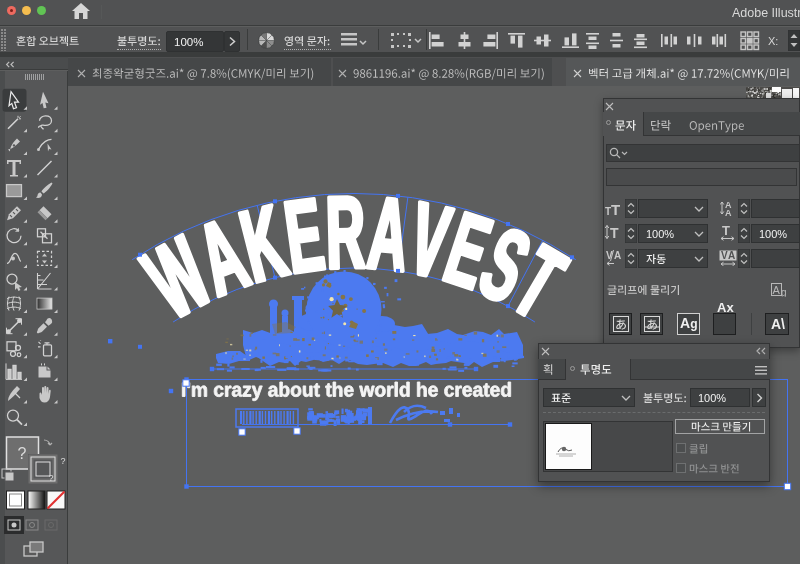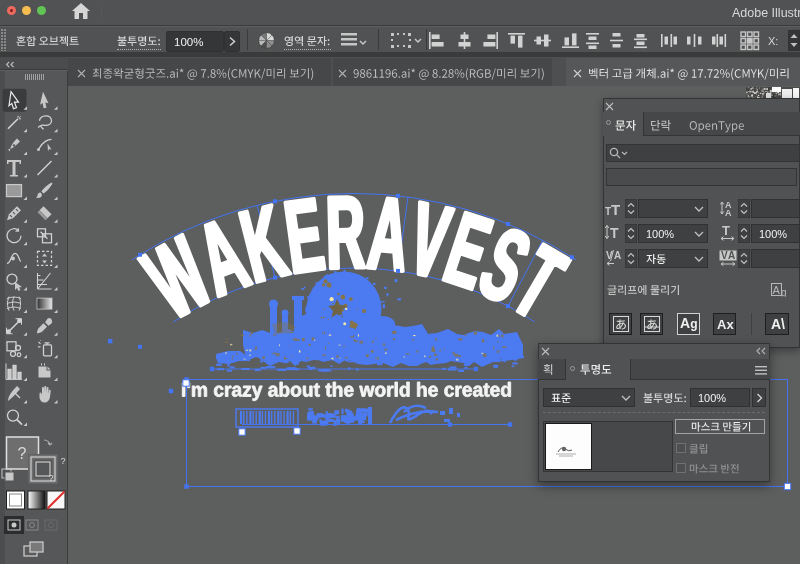--- a/index.html
+++ b/index.html
@@ -1100,21 +1100,21 @@
     <svg class="abs" style="left:644px;top:316px" width="16" height="16" viewBox="0 0 16 16">
       <rect x="0.5" y="0.5" width="15" height="15" fill="none" stroke="#d8d8d8"></rect>
       <g transform="translate(2,13)">
         <path fill="#d8d8d8" d="M5.8 -9.6Q5.7 -9.4 5.7 -9.3Q5.7 -9.1 5.6 -9.0Q5.5 -8.5 5.4 -7.7Q5.3 -7.0 5.3 -6.2Q5.2 -5.3 5.2 -4.5Q5.2 -3.7 5.3 -2.9Q5.4 -2.2 5.6 -1.5Q5.8 -0.8 5.9 -0.3L4.9 0.1Q4.7 -0.5 4.5 -1.2Q4.4 -1.9 4.3 -2.7Q4.2 -3.6 4.2 -4.4Q4.2 -5.0 4.2 -5.6Q4.2 -6.2 4.3 -6.9Q4.3 -7.5 4.4 -8.0Q4.5 -8.5 4.5 -9.0Q4.5 -9.1 4.5 -9.3Q4.6 -9.5 4.5 -9.6ZM3.8 -8.2Q4.9 -8.2 5.9 -8.2Q6.9 -8.3 7.8 -8.4Q8.8 -8.5 9.7 -8.7L9.7 -7.6Q9.0 -7.5 8.3 -7.4Q7.5 -7.3 6.7 -7.2Q5.9 -7.2 5.2 -7.2Q4.4 -7.1 3.7 -7.1Q3.5 -7.1 3.1 -7.1Q2.7 -7.2 2.3 -7.2Q2.0 -7.2 1.7 -7.2L1.7 -8.3Q1.9 -8.3 2.3 -8.2Q2.6 -8.2 3.1 -8.2Q3.5 -8.2 3.8 -8.2ZM8.8 -6.6Q8.8 -6.5 8.8 -6.4Q8.7 -6.2 8.6 -6.0Q8.6 -5.9 8.5 -5.8Q8.2 -4.7 7.7 -3.8Q7.2 -2.9 6.6 -2.2Q6.0 -1.5 5.4 -1.0Q4.8 -0.6 4.1 -0.3Q3.4 0.1 2.7 0.1Q2.3 0.1 2.0 -0.1Q1.6 -0.3 1.4 -0.7Q1.2 -1.0 1.2 -1.6Q1.2 -2.2 1.5 -2.8Q1.7 -3.4 2.2 -4.0Q2.7 -4.5 3.3 -4.9Q3.9 -5.4 4.6 -5.6Q5.2 -5.9 5.9 -6.0Q6.6 -6.1 7.2 -6.1Q8.3 -6.1 9.2 -5.7Q10.0 -5.3 10.5 -4.6Q11.0 -3.9 11.0 -3.0Q11.0 -2.4 10.7 -1.8Q10.5 -1.2 10.1 -0.7Q9.6 -0.2 8.8 0.1Q8.1 0.5 7.0 0.7L6.4 -0.3Q7.5 -0.4 8.3 -0.8Q9.0 -1.2 9.4 -1.8Q9.8 -2.4 9.8 -3.1Q9.8 -3.7 9.5 -4.1Q9.2 -4.6 8.6 -4.9Q8.0 -5.2 7.1 -5.2Q6.3 -5.2 5.7 -5.0Q5.1 -4.8 4.6 -4.6Q4.0 -4.3 3.5 -3.8Q2.9 -3.3 2.6 -2.8Q2.3 -2.3 2.3 -1.8Q2.3 -1.4 2.5 -1.3Q2.7 -1.1 3.0 -1.1Q3.4 -1.1 4.0 -1.4Q4.5 -1.6 5.1 -2.1Q5.8 -2.8 6.5 -3.7Q7.1 -4.7 7.5 -6.0Q7.5 -6.2 7.6 -6.3Q7.6 -6.5 7.6 -6.6Q7.7 -6.8 7.7 -6.9Z"></path>
       </g>
       <path d="M0 11 l16 0" stroke="#d8d8d8"></path>
     </svg>
     <div class="abs" style="left:677px;top:313px;width:23px;height:22px;background:#3e4041;border:1px solid #d0d0d0"></div>
     <div class="abs" style="left:680px;top:315px;color:#f0f0f0;font-size:14px;font-weight:bold;font-family:&quot;Liberation Sans&quot;">A<span style="font-size:12px">g</span></div>
     <div class="abs" style="left:713px;top:313px;width:23px;height:22px;background:#3e4041;border:1px solid #1e1f20"></div>
-    <div class="abs" style="left:717px;top:317px;color:#f0f0f0;font-size:13px;font-weight:bold">Ax</div>
+    <div class="abs" style="left:717px;top:300px;color:#f0f0f0;font-size:13px;font-weight:bold">Ax</div>
     <div class="abs" style="left:751px;top:313px;width:1px;height:22px;background:#3e4041"></div>
     <div class="abs" style="left:765px;top:313px;width:24px;height:22px;background:#3e4041;border:1px solid #1e1f20"></div>
     <div class="abs" style="left:771px;top:316px;color:#f0f0f0;font-size:14px;font-weight:bold">A\</div>
     <div class="abs" style="left:538px;top:343px;width:232px;height:139px;background:#515253;border:1px solid #333435;box-shadow:0 4px 10px rgba(0,0,0,.4)"></div>
     <svg class="abs" style="left:541px;top:347px" width="9" height="9" viewBox="0 0 9 9">
       <path stroke="#c0c0c0" stroke-width="1.1" d="M1 1 L8 8 M8 1 L1 8"></path>
     </svg>
     <svg class="abs" style="left:755px;top:347px" width="12" height="8" viewBox="0 0 12 8">
       <path d="M5 1 L2 4 L5 7 M10 1 L7 4 L10 7" fill="none" stroke="#b0b0b0" stroke-width="1.2"></path>
     </svg>

